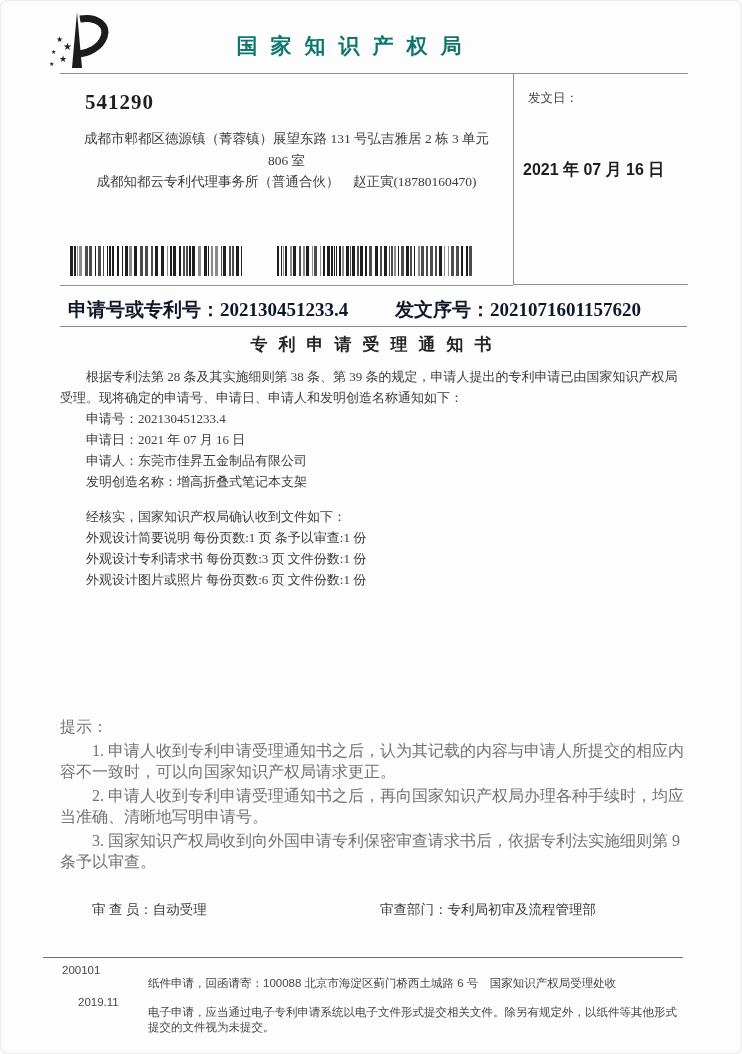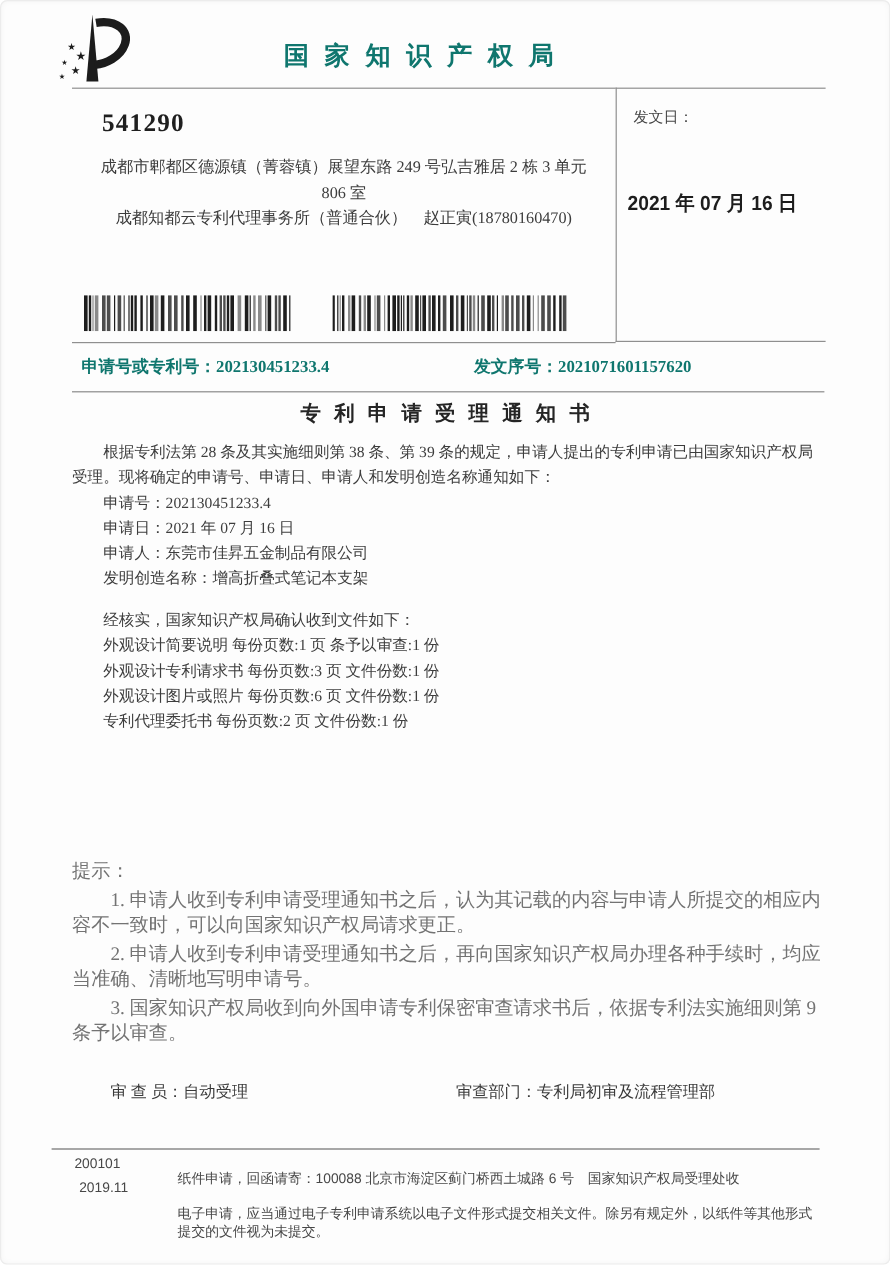--- a/index.html
+++ b/index.html
@@ -35,21 +35,21 @@
     position:absolute; left:513px; top:73px; width:174px; height:210px;
     border-top:1.5px solid #8f8f8f; border-left:1.5px solid #8f8f8f; border-bottom:1.5px solid #8f8f8f;
   }
   .issue-label { position:absolute; left:14px; top:16px; font-size:12.5px; color:#454545; }
   .issue-date  {
     position:absolute; left:9px; top:84px; font-size:17px; font-weight:bold; color:#1d1d1d;
     font-family:"Liberation Sans","DejaVu Sans",sans-serif;
     transform:scaleX(.94); transform-origin:left center; white-space:nowrap;
   }
 
-  .numbers-row { position:absolute; left:68px; top:297px; width:618px; font-size:14px; font-weight:bold; color:#0f766e; }
+  .numbers-row { position:absolute; left:68px; top:297px; width:618px; font-size:19px; font-weight:bold; color:#0f172a; }
   .serial-group { position:absolute; left:327px; top:0; }
 
   .rule2 { position:absolute; left:60px; top:326px; width:627px; border-top:1.5px solid #8a8a8a; }
 
   .doc-title {
     position:absolute; top:333px; left:0; width:100%; text-align:center;
     font-size:17px; font-weight:bold; letter-spacing:11px; text-indent:11px; color:#252525;
   }
 
   .body-block { position:absolute; left:60px; top:366px; width:627px; font-size:13px; line-height:21px; color:#3d3d3d; }
@@ -84,21 +84,21 @@
     <text x="10" y="32" font-size="8" fill="#1c1c1c">★</text>
     <text x="17" y="40" font-size="10" fill="#1c1c1c">★</text>
     <text x="5" y="44" font-size="6" fill="#1c1c1c">★</text>
     <text x="13" y="52" font-size="9" fill="#1c1c1c">★</text>
     <text x="3" y="56" font-size="6" fill="#1c1c1c">★</text>
   </svg>
   <div class="agency-title">国家知识产权局</div>
 
   <div class="left-col">
     <div class="postcode">541290</div>
-    <div class="addr addr1">成都市郫都区德源镇（菁蓉镇）展望东路 249 号弘吉雅居 2 栋 3 单元</div>
+    <div class="addr addr1">成都市郫都区德源镇（菁蓉镇）展望东路 131 号弘吉雅居 2 栋 3 单元</div>
     <div class="addr addr2">806 室</div>
     <div class="addr addr3">成都知都云专利代理事务所（普通合伙）　赵正寅(18780160470)</div>
     <div class="barcode barcode1" style="position: absolute;">
         <div style="position:absolute;left:0px;top:0;width:3px;height:100%;background:#1e1e1e"></div>
         <div style="position:absolute;left:4px;top:0;width:2px;height:100%;background:#1e1e1e"></div>
         <div style="position:absolute;left:7px;top:0;width:1px;height:100%;background:#8a8a8a"></div>
         <div style="position:absolute;left:9px;top:0;width:3px;height:100%;background:#8a8a8a"></div>
         <div style="position:absolute;left:15px;top:0;width:3px;height:100%;background:#4c4c4c"></div>
         <div style="position:absolute;left:19px;top:0;width:3px;height:100%;background:#4c4c4c"></div>
         <div style="position:absolute;left:25px;top:0;width:1px;height:100%;background:#1e1e1e"></div>
@@ -210,21 +210,20 @@
   <div class="body-block">
     <p class="indent">根据专利法第 28 条及其实施细则第 38 条、第 39 条的规定，申请人提出的专利申请已由国家知识产权局受理。现将确定的申请号、申请日、申请人和发明创造名称通知如下：</p>
     <p class="field">申请号：202130451233.4</p>
     <p class="field">申请日：2021 年 07 月 16 日</p>
     <p class="field">申请人：东莞市佳昇五金制品有限公司</p>
     <p class="field">发明创造名称：增高折叠式笔记本支架</p>
     <p class="field received-intro">经核实，国家知识产权局确认收到文件如下：</p>
     <p class="field">外观设计简要说明  每份页数:1 页  条予以审查:1 份</p>
     <p class="field">外观设计专利请求书  每份页数:3 页  文件份数:1 份</p>
     <p class="field">外观设计图片或照片  每份页数:6 页  文件份数:1 份</p>
-    <p class="field">专利代理委托书  每份页数:2 页  文件份数:1 份</p>
   </div>
 
   <div class="tips-block">
     <p>提示：</p>
     <p class="tip-item">1. 申请人收到专利申请受理通知书之后，认为其记载的内容与申请人所提交的相应内容不一致时，可以向国家知识产权局请求更正。</p>
     <p class="tip-item">2. 申请人收到专利申请受理通知书之后，再向国家知识产权局办理各种手续时，均应当准确、清晰地写明申请号。</p>
     <p class="tip-item">3. 国家知识产权局收到向外国申请专利保密审查请求书后，依据专利法实施细则第 9 条予以审查。</p>
   </div>
 
   <div class="signoff-row">
@@ -233,21 +232,21 @@
     </span>
     <span class="department-group">
       <span>审查部门：</span><span>专利局初审及流程管理部</span>
     </span>
   </div>
 
   <div class="footer-rule"></div>
   <div class="footer">
     <div class="footer-codes">
       <p style="margin:0">200101</p>
-      <p style="margin:4px">2019.11</p>
+      <p style="margin:16px">2019.11</p>
     </div>
     <div class="footer-text">
       <p>纸件申请，回函请寄：100088  北京市海淀区蓟门桥西土城路 6 号　国家知识产权局受理处收</p>
       <p>电子申请，应当通过电子专利申请系统以电子文件形式提交相关文件。除另有规定外，以纸件等其他形式提交的文件视为未提交。</p>
     </div>
   </div>
 
 </div>
 
 </body></html>

